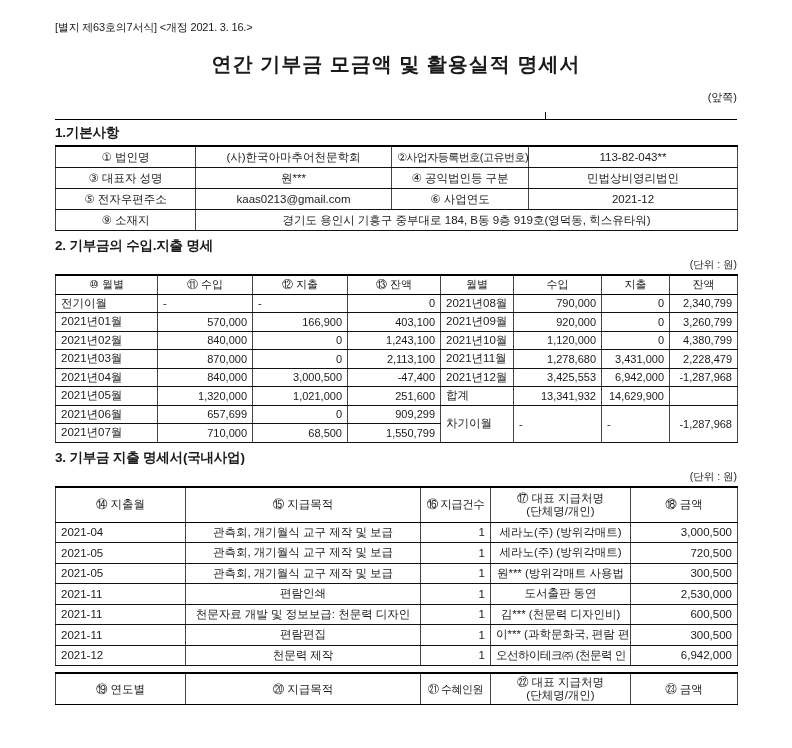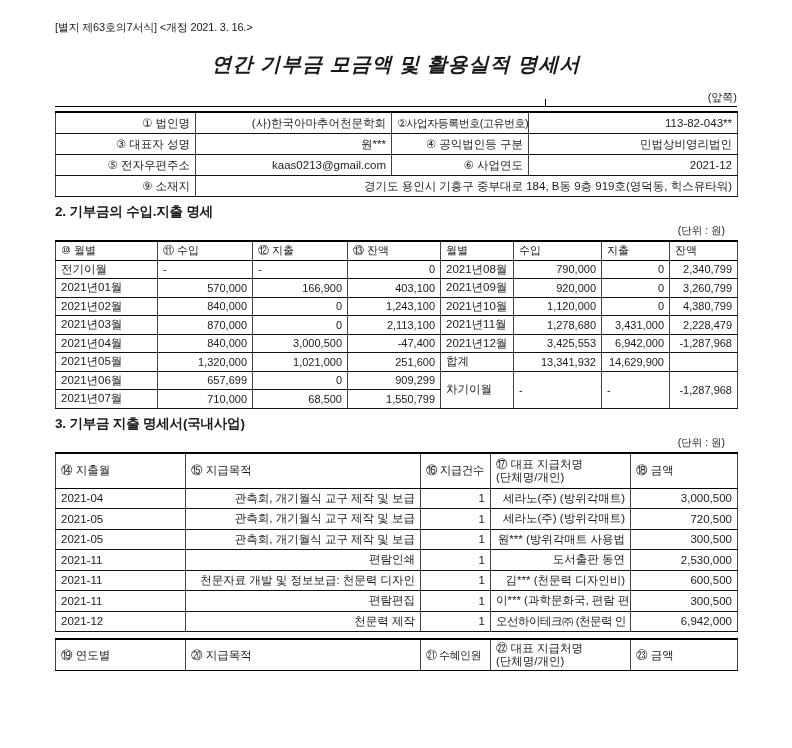--- a/index.html
+++ b/index.html
@@ -3,38 +3,38 @@
 <meta charset="utf-8">
 <style>
   html,body{margin:0;padding:0;background:#fff;}
   body{
     width:792px;height:748px;
     font-family:"Liberation Sans","DejaVu Sans",sans-serif;
     color:#1a1a1a;overflow:hidden;
   }
   .page{padding:20px 55px 0 55px;width:682px;}
   .form-note{font-size:11px;letter-spacing:-0.2px;}
-  .title{font-size:20px;font-weight:bold;text-align:center;margin:16px 0 12px;letter-spacing:1px;font-style:italic;}
-  .page-side{font-size:11px;text-align:right;margin-bottom:1px;}
+  .title{font-size:20px;font-weight:bold;text-align:center;margin:16px 0 12px;letter-spacing:1px;}
+  .page-side{font-size:11px;text-align:right;margin-bottom:14px;}
   .top-rule{border-top:1.5px solid #000;position:relative;height:0;margin-bottom:4px;}
   .top-rule .tick{position:absolute;left:490px;top:-8px;width:1px;height:8px;background:#000;}
   .sec-head{font-size:13.5px;font-weight:bold;margin:2px 0 3px;letter-spacing:-0.2px;}
-  .unit{font-size:10.5px;text-align:right;margin:1px 12px 2px;}
+  .unit{font-size:10.5px;text-align:right;margin:1px 0 2px;}
   table{border-collapse:collapse;table-layout:fixed;width:682px;margin-bottom:6px;}
   td{
     border-left:1px solid #444;border-right:1px solid #444;
     border-top:1.5px solid #111;border-bottom:1.5px solid #111;
     font-size:11.5px;padding:1px 5px;overflow:hidden;white-space:nowrap;
     vertical-align:middle;
   }
   table{border:1.5px solid #000;border-top:2px solid #000;}
-  tr.hdr td{border-bottom:1.5px solid #000;text-align:left;}
+  tr.hdr td{border-bottom:1.5px solid #000;text-align:center;}
   .c{}
   .r{text-align:right;}
-  .l{text-align:right;}
+  .l{text-align:center;}
   .sm{font-size:11px;letter-spacing:-0.5px;}
   .num{font-size:10.8px;}
   
   .s1 td{height:18px;}
   
   .s2 td{height:15.5px;font-size:11px;}
   .s2 td.mon{font-size:11.5px;}
   
   .s3 tr.hdr td{height:32px;}
   .s3 td{height:17.5px;font-size:11.5px;}
@@ -48,20 +48,21 @@
 
 <div class="page">
 
   <div class="form-note">[별지 제63호의7서식] &lt;개정 2021. 3. 16.&gt;</div>
   <div class="title">연간 기부금 모금액 및 활용실적 명세서</div>
   <div class="page-side">(앞쪽)</div>
   <div class="top-rule">
       <span class="tick"></span>
     </div>
 
+  <div class="sec-head">1.기본사항</div>
   <table class="s1">
     <colgroup>
         <col style="width:140px">
         <col style="width:196px">
         <col style="width:137px">
         <col style="width:209px">
       </colgroup>
     <tbody>
         <tr>
       <td class="l">① 법인명</td>

